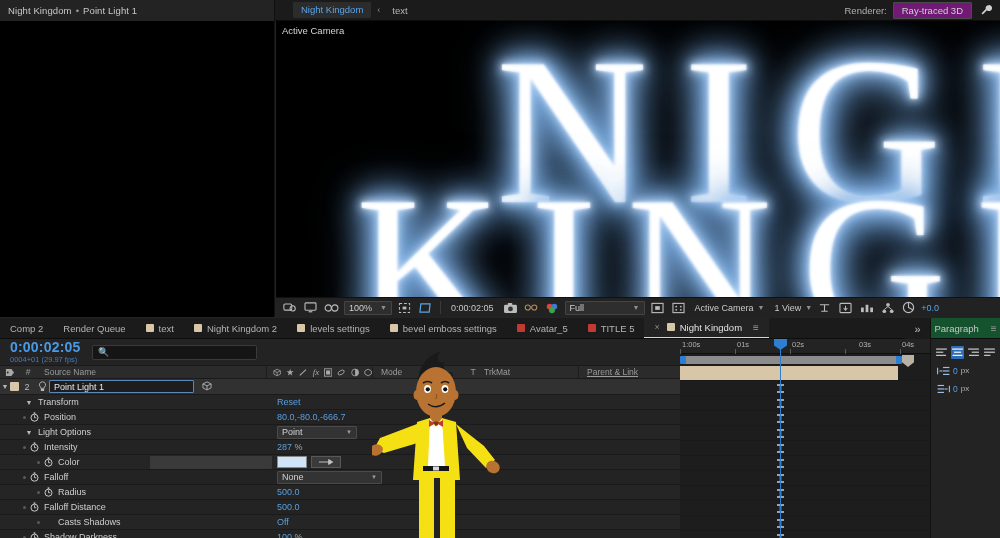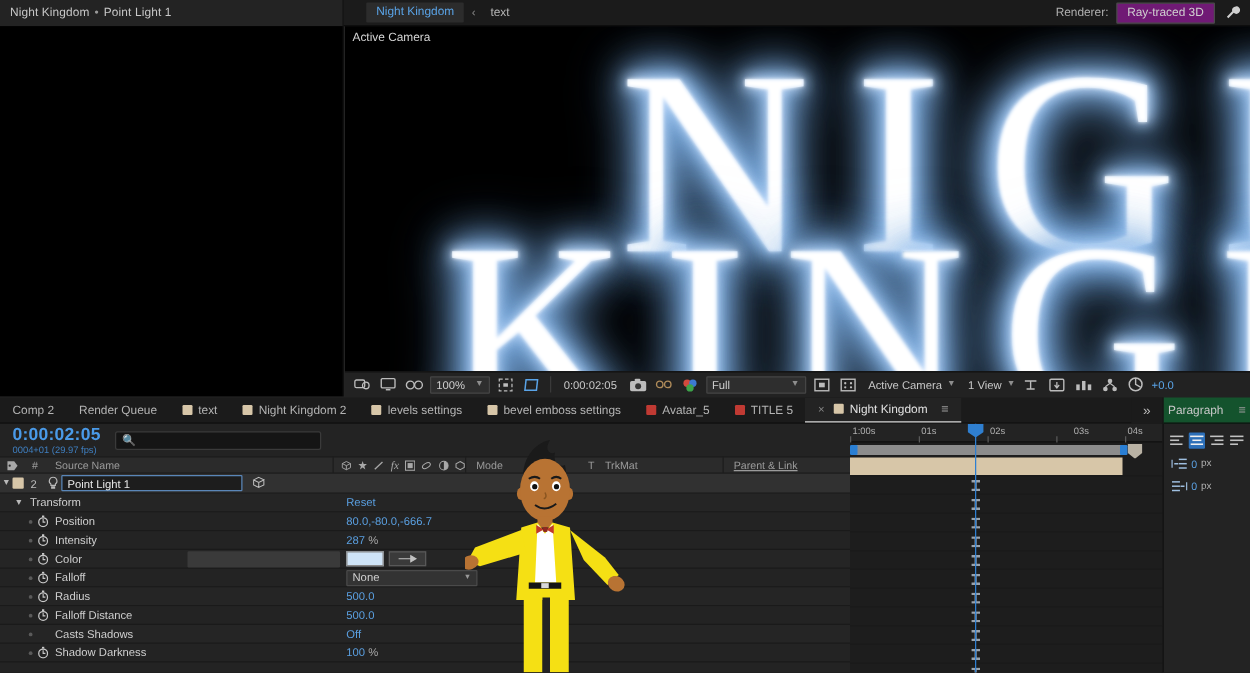--- a/index.html
+++ b/index.html
@@ -132,21 +132,21 @@
     display:flex; align-items:center; color:#9b9b9b; font-size:8.5px;
   }
   .ch-seg { display:flex; align-items:center; height:14px; }
   .ch-div { width:1px; height:14px; background:#1d1d1d; }
 
   
   .rows { position:absolute; left:0; top:40px; width:680px; height:159px; }
   .row { height:15px; display:flex; align-items:center; border-bottom:1px solid #1a1a1a;
          font-size:9px; color:#cfcfcf; position:relative; }
   .row.layer { background:#313131; height:16px; }
-  .row.prop { background:#252525; }
+  .row.prop { background:#252525;padding-left:14px; }
   .row.prop2 { background:#232323; }
   .tri { color:#b9b9b9; font-size:7px; width:10px; text-align:center; }
   .layer-color { width:9px; height:9px; background:#d7c6a8; border-radius:1px; }
   .idx { width:16px; text-align:center; color:#bdbdbd; font-size:9px; }
   .name-field {
     background:#1d1d1d; border:1px solid #5a86b8; color:#e8e8e8; font-size:9px;
     padding:1px 4px; width:145px; height:13px; line-height:11px; border-radius:1px;
   }
   .prop-label { color:#cfcfcf; font-size:9px; }
   .prop-val { position:absolute; left:277px; color:#5a9fe0; font-size:9px; }
@@ -543,20 +543,28 @@
           <span class="stopwatch">
             <svg width="9" height="10" viewBox="0 0 10 11">
               <circle cx="5" cy="6.3" r="3.9" fill="none" stroke="#c9c9c9" stroke-width="1.1"></circle>
               <rect x="4" y="0.4" width="2" height="1.6" fill="#c9c9c9"></rect>
               <path d="M5 3.6 V6.3 H7" stroke="#c9c9c9" stroke-width="1" fill="none"></path>
             </svg>
           </span>
           <span class="prop-label" style="margin-left:4px">Position</span>
           <span class="prop-val">80.0,-80.0,-666.7</span>
         </div>
+        <div class="row prop">
+          <span class="tri" style="margin-left:10px">▼</span>
+          <span class="prop-label" style="margin-left:4px">Light Options</span>
+          <span class="dd">
+            <span>Point</span>
+            <span style="font-size:6px;color:#9a9a9a">▼</span>
+          </span>
+        </div>
         <div class="row prop2">
           <span style="width:20px"></span>
           <span class="dot-sm"></span>
           <span class="stopwatch">
             <svg width="9" height="10" viewBox="0 0 10 11">
               <circle cx="5" cy="6.3" r="3.9" fill="none" stroke="#c9c9c9" stroke-width="1.1"></circle>
               <rect x="4" y="0.4" width="2" height="1.6" fill="#c9c9c9"></rect>
               <path d="M5 3.6 V6.3 H7" stroke="#c9c9c9" stroke-width="1" fill="none"></path>
             </svg>
           </span>

